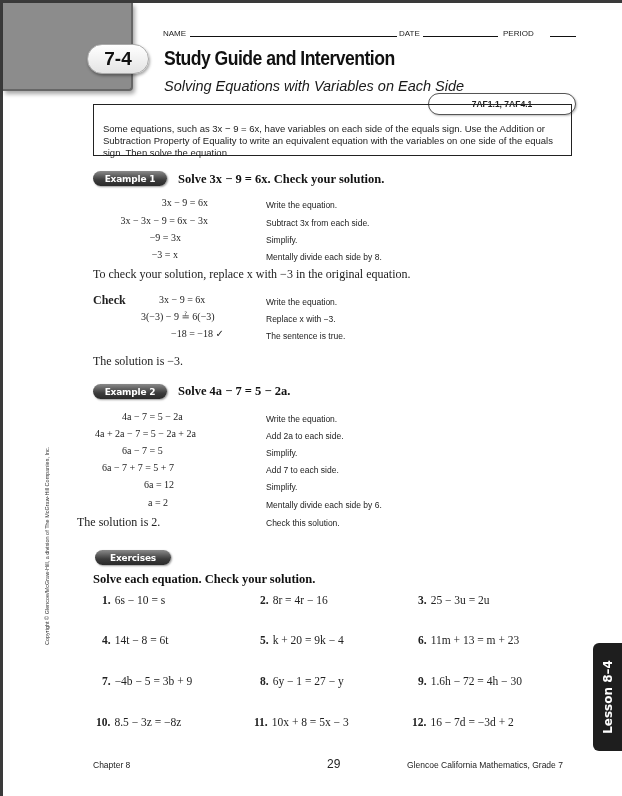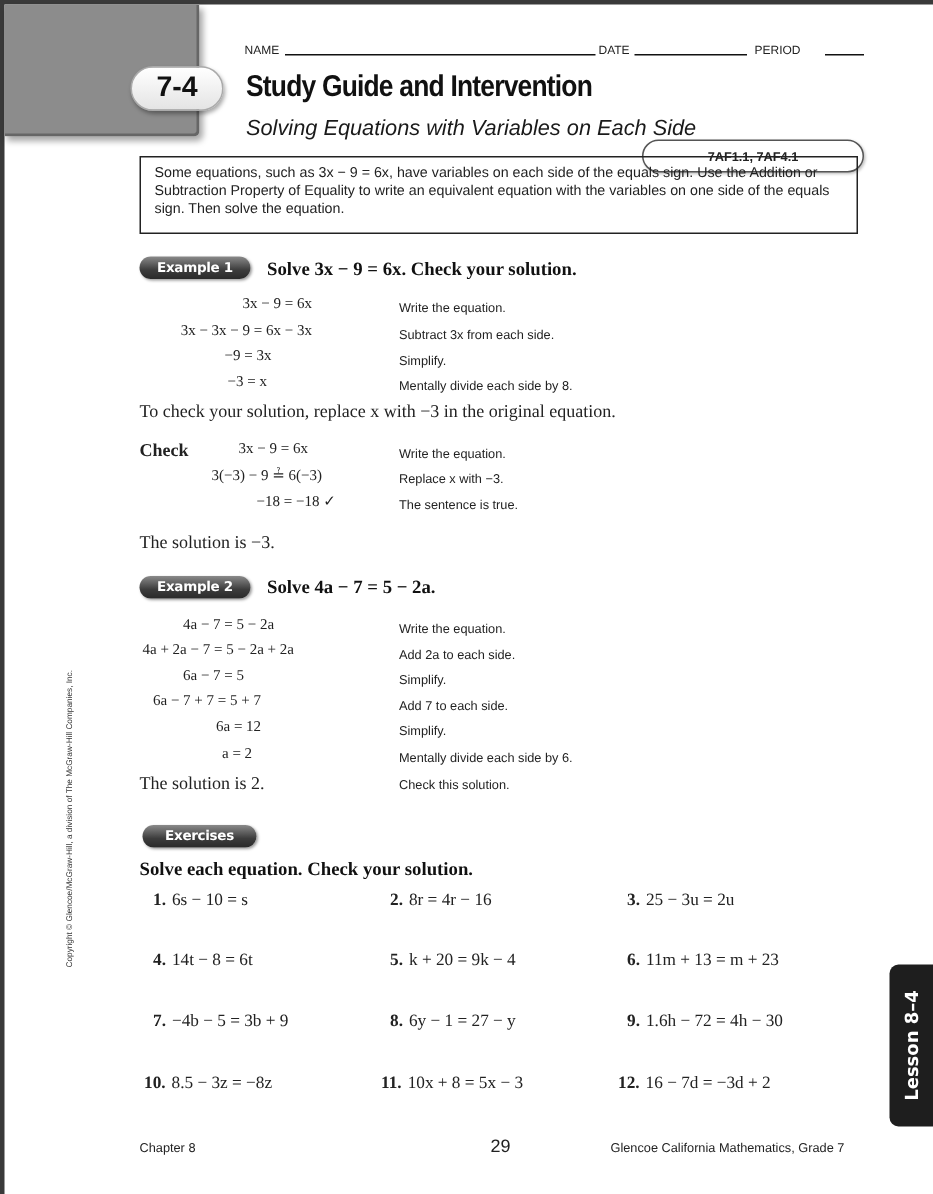--- a/index.html
+++ b/index.html
@@ -40,21 +40,21 @@
     font-family: "Liberation Sans", sans-serif; font-size: 8.5px; font-weight: bold;
     display: flex; align-items: center; justify-content: center; color: #222; margin-top: 44px;
   }
   .subtitle {
     position: absolute; left: 164px; top: 78px;
     font-family: "Liberation Sans", sans-serif; font-style: italic; font-size: 14.5px; color: #1a1a1a;
   }
 
   .intro-box {
     position: absolute; left: 93px; top: 104px; width: 479px; height: 52px;
-    border: 1.2px solid #222; padding: 5px 9px;
+    border: 1.2px solid #222; padding: 18px 9px;
     font-family: "Liberation Sans", sans-serif; font-size: 9.5px; line-height: 12px; color: #222;
   }
 
   .tag {
     position: absolute; height: 15px; border-radius: 8px;
     background: linear-gradient(#8a8a8a, #3c3c3c 60%, #2a2a2a);
     box-shadow: 1px 1px 2px rgba(0,0,0,0.4);
     color: #fff; font-family: "DejaVu Sans", sans-serif; font-weight: bold; font-size: 9px;
     display: flex; align-items: center; justify-content: center; letter-spacing: -0.2px;
   }
@@ -145,21 +145,21 @@
 <div class="note" style="left:266px;top:431px">Add 2a to each side.</div>
 <div class="math" style="left:122px;top:445px">6a − 7 = 5</div>
 <div class="note" style="left:266px;top:448px">Simplify.</div>
 <div class="math" style="left:102px;top:462px">6a − 7 + 7 = 5 + 7</div>
 <div class="note" style="left:266px;top:465px">Add 7 to each side.</div>
 <div class="math" style="left:144px;top:479px">6a = 12</div>
 <div class="note" style="left:266px;top:482px">Simplify.</div>
 <div class="math" style="left:148px;top:497px">a = 2</div>
 <div class="note" style="left:266px;top:500px">Mentally divide each side by 6.</div>
 
-<div class="body-text" style="left:93px;top:515px">The solution is 2.</div>
+<div class="body-text" style="left:77px;top:515px">The solution is 2.</div>
 <div class="note" style="left:266px;top:518px">Check this solution.</div>
 
 <div class="tag" style="left:95px;top:550px;width:76px">Exercises</div>
 <div class="heading" style="left:93px;top:572px">Solve each equation. Check your solution.</div>
 
 <div class="ex" style="left:102px;top:594px"><span class="num">1.</span><span>6s − 10 = s</span></div>
 <div class="ex" style="left:260px;top:594px"><span class="num">2.</span><span>8r = 4r − 16</span></div>
 <div class="ex" style="left:418px;top:594px"><span class="num">3.</span><span>25 − 3u = 2u</span></div>
 
 <div class="ex" style="left:102px;top:634px"><span class="num">4.</span><span>14t − 8 = 6t</span></div>

